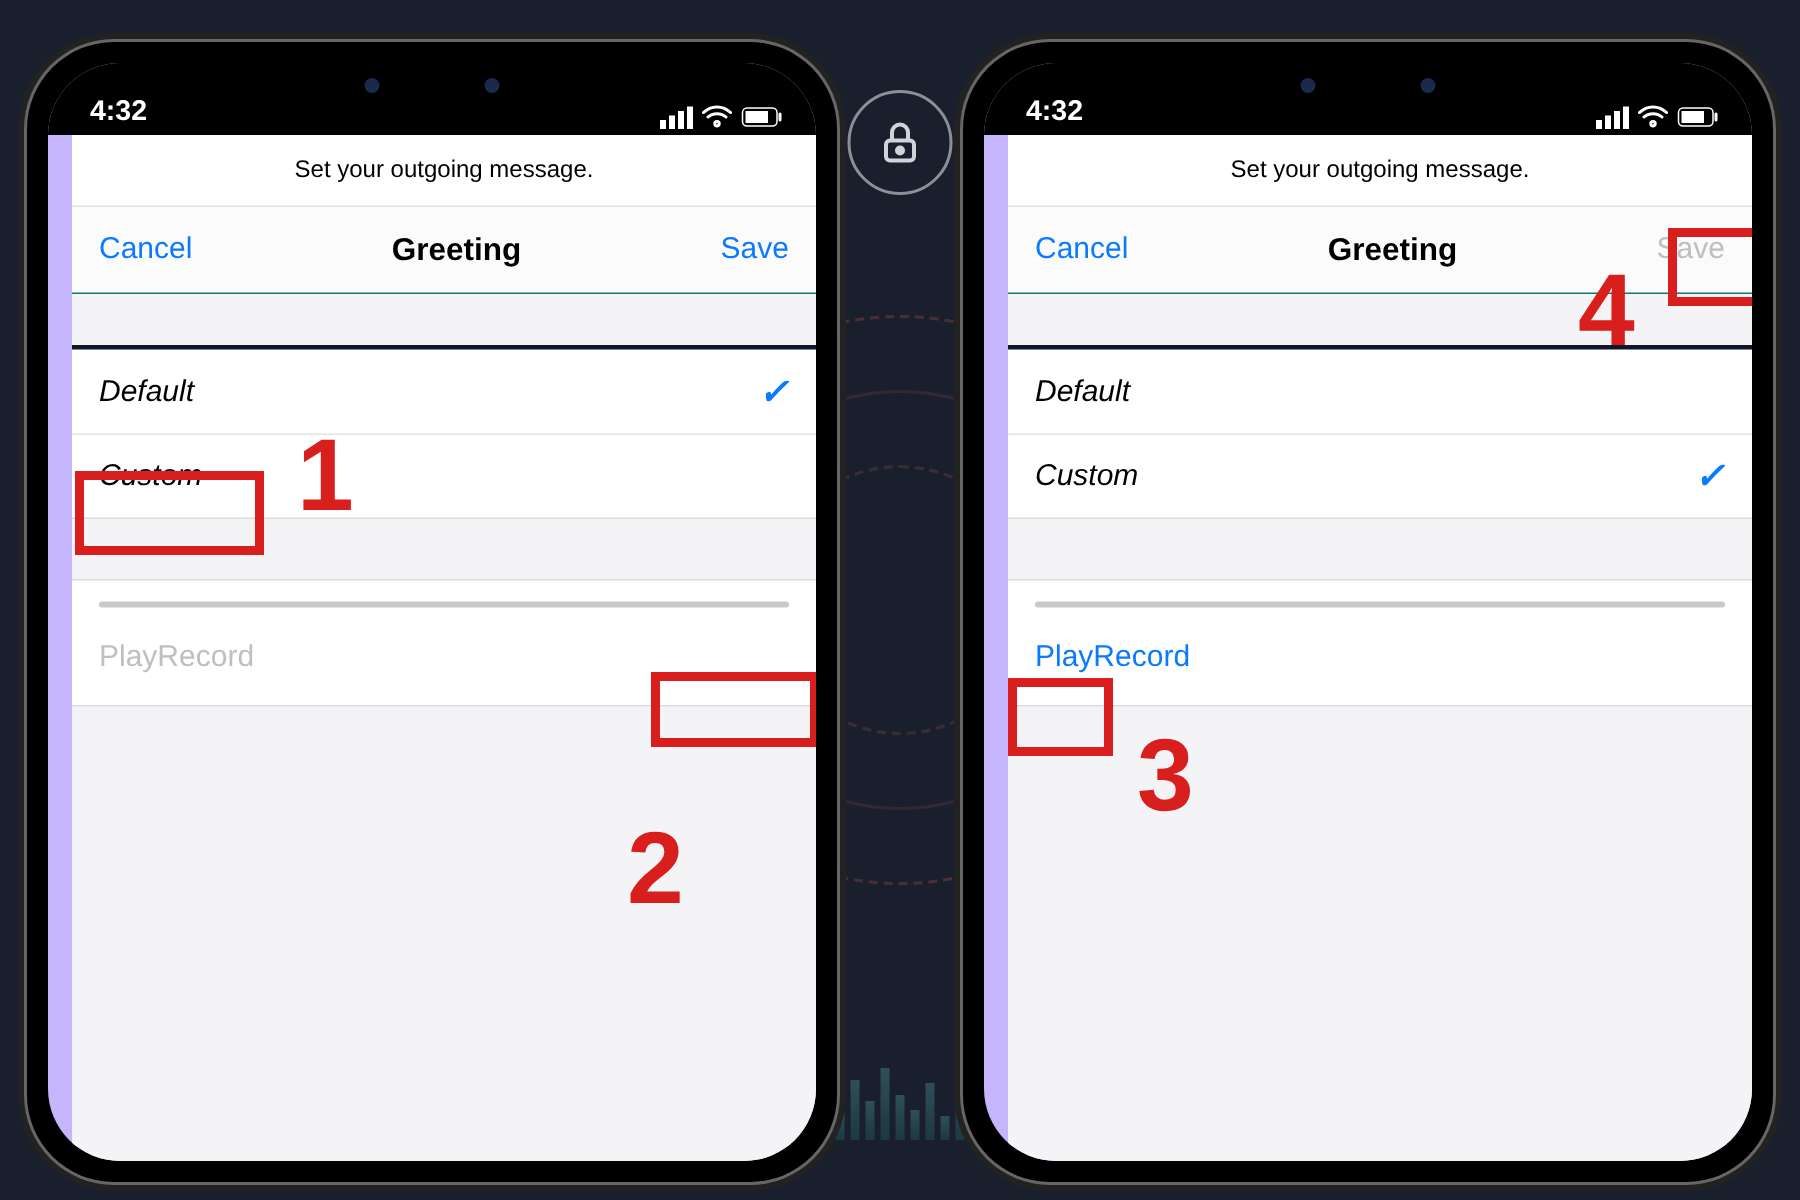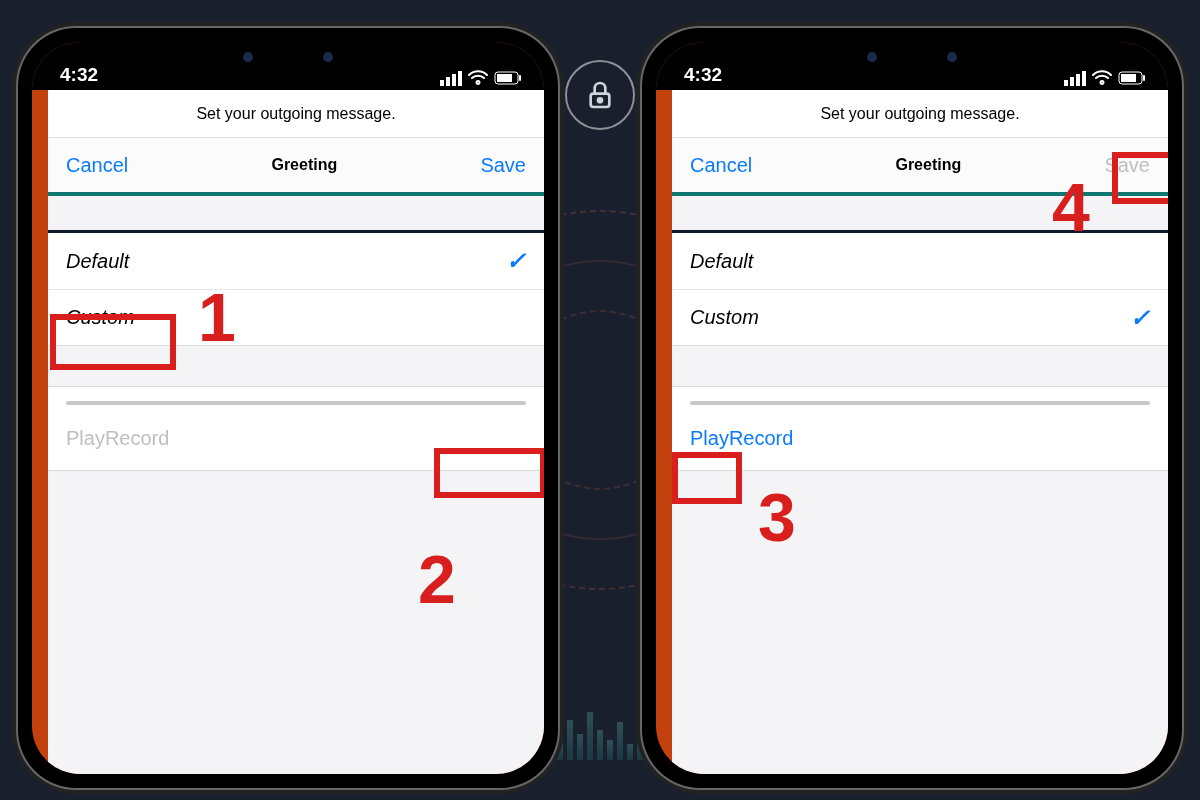--- a/index.html
+++ b/index.html
@@ -54,21 +54,21 @@
     width: 540px;
     height: 760px;
     background: #000;
     border-radius: 58px;
     padding: 14px;
     position: relative;
     box-shadow: 0 0 0 2px #666, 0 0 0 6px #222;
   }
   .phone-inner {
     width:100%; height:100%;
-    background:#c2410c;
+    background:#c4b5fd;
     border-radius:48px;
     overflow:hidden;
     position:relative;
   }
   .notch {
     position:absolute;
     top:0; left:50%; transform:translateX(-50%);
     width:210px; height:30px;
     background:#000;
     border-bottom-left-radius:18px;
@@ -100,30 +100,30 @@
     background:#fff;
     display:flex; align-items:center; justify-content:center;
     font-size:16px; color:#000;
     border-bottom:1px solid #e2e2e4;
   }
   .nav-bar{
     height:58px;
     background:#fbfbfc;
     display:flex; align-items:center; justify-content:space-between;
     padding:0 18px;
-    border-bottom:4px solid #0f766e;
+    border-bottom:1px solid #0f766e;
   }
   .nav-btn{
     color:#0a7aff;
     font-size:20px;
     font-weight:400;
   }
   .nav-btn.disabled{ color:#bfbfc1; }
   .nav-title{
-    font-size:16px; font-weight:700; color:#000;
+    font-size:21px; font-weight:700; color:#000;
   }
   .section-gap{ height:34px; }
   .list{
     background:#fff;
     border-top:3px solid #0f172a;
     border-bottom:1px solid #d9d9db;
     font-style:italic;
   }
   .row{
     height:56px;

